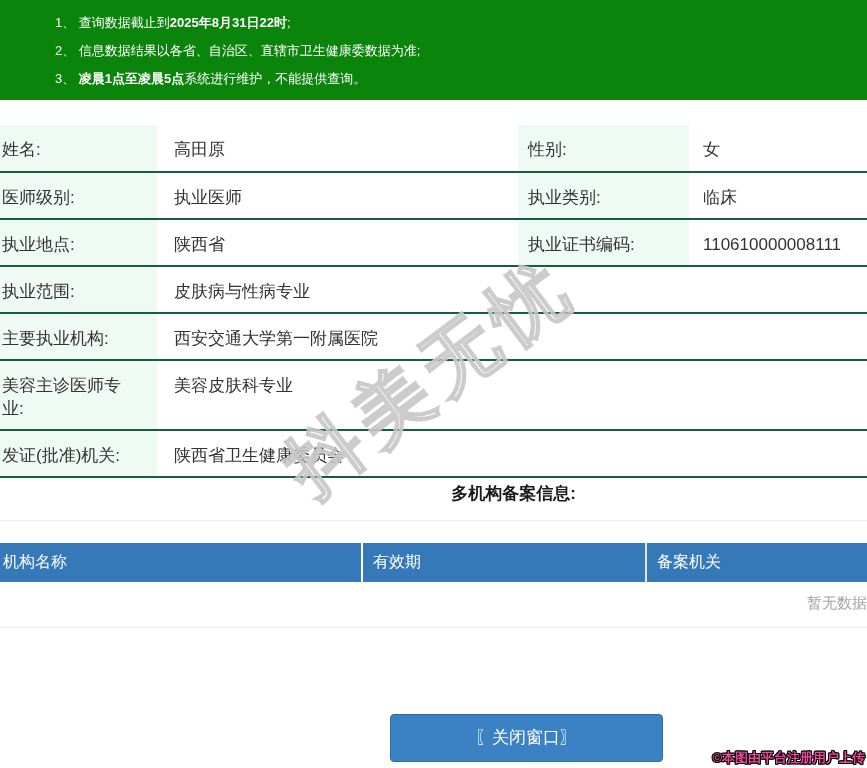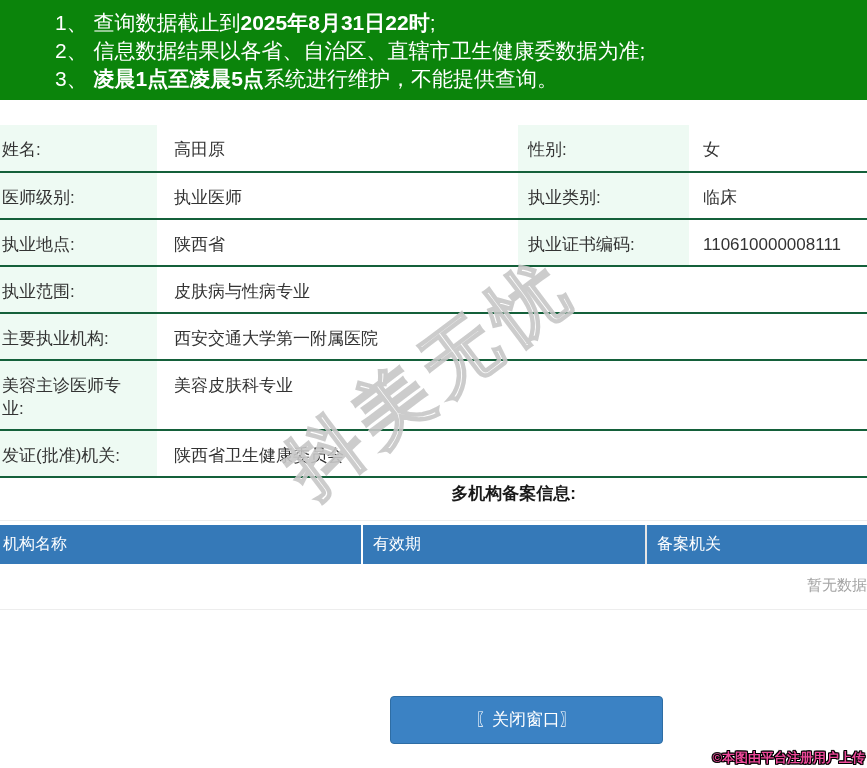--- a/index.html
+++ b/index.html
@@ -6,21 +6,21 @@
   body {
     width:867px; height:768px; overflow:hidden; position:relative;
     background:#fff; font-family:"Liberation Sans","DejaVu Sans",sans-serif;
     color:#333;
   }
 
   
   .notice {
     height:100px; box-sizing:border-box;
     background:var(--banner-green); color:#fff;
-    padding:9px 10px 0 55px; font-size:21px;
+    padding:9px 10px 0 55px; font-size:13px;
   }
   .notice-line { line-height:28px; white-space:nowrap; }
   .notice-line b { font-weight:bold; }
 
   
   table.info {
     border-collapse:collapse; table-layout:fixed;
     width:867px; margin-top:25px;
   }
   table.info tr { height:47px; }
@@ -36,21 +36,21 @@
   td.gapR { border-right:2px solid #fff; }
   td.val  { padding-left:15px; }
   td.val2 { padding-left:12px; }
 
   
   .subtitle-wrap { padding:4px 0 15px 160px; text-align:center; }
   .subtitle { font-weight:bold; font-size:17px; color:#1a1a1a; }
   hr.thin { border:0; border-top:1px solid #ededed; margin:0; }
 
   .filing-header {
-    display:flex; margin-top:4px; height:39px;
+    display:flex; margin-top:22px; height:39px;
     background:var(--header-blue); color:#fff; font-size:16px;
   }
   .filing-header .col { display:flex; align-items:center; box-sizing:border-box; height:100%; }
   .fh-col1 { width:361px; padding-left:3px; }
   .fh-col2 { width:284px; padding-left:10px; border-left:2px solid #fff; }
   .fh-col3 { flex:1; padding-left:10px; border-left:2px solid #e5e5e5; }
 
   .empty-wrap {
     padding:12px 0 14px 167px; text-align:right;
     color:var(--empty-gray); font-size:15px;

